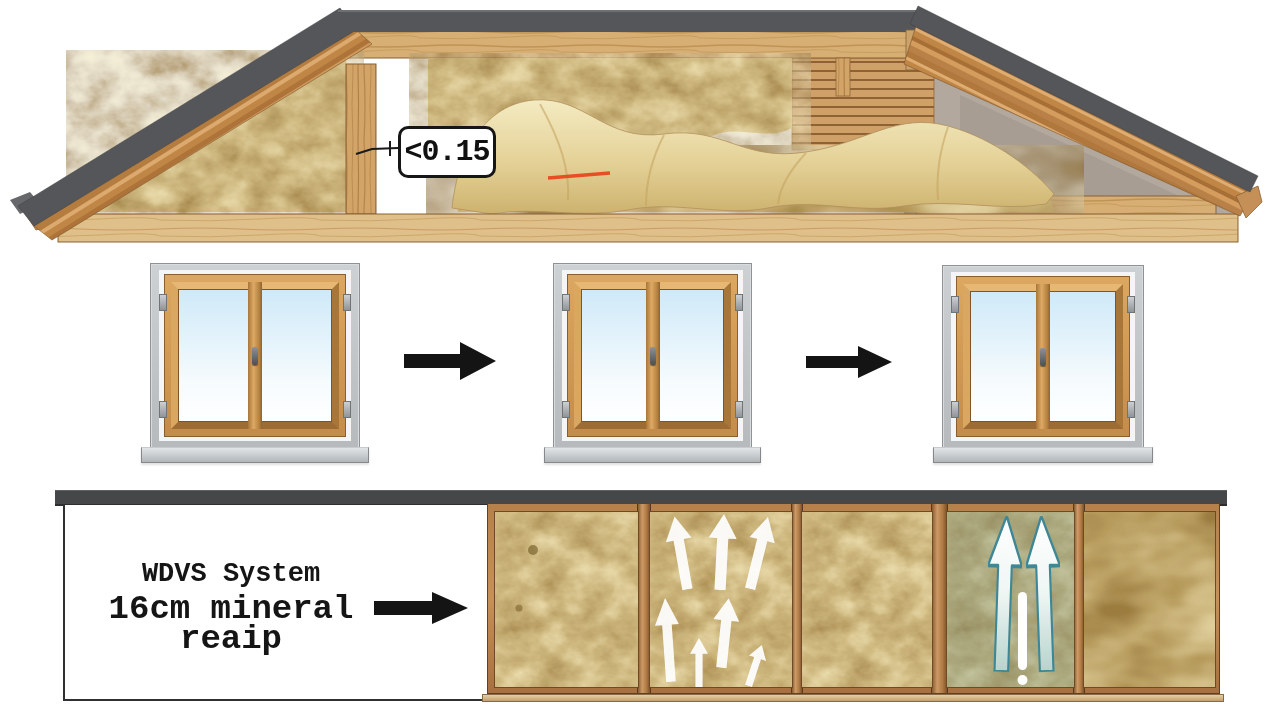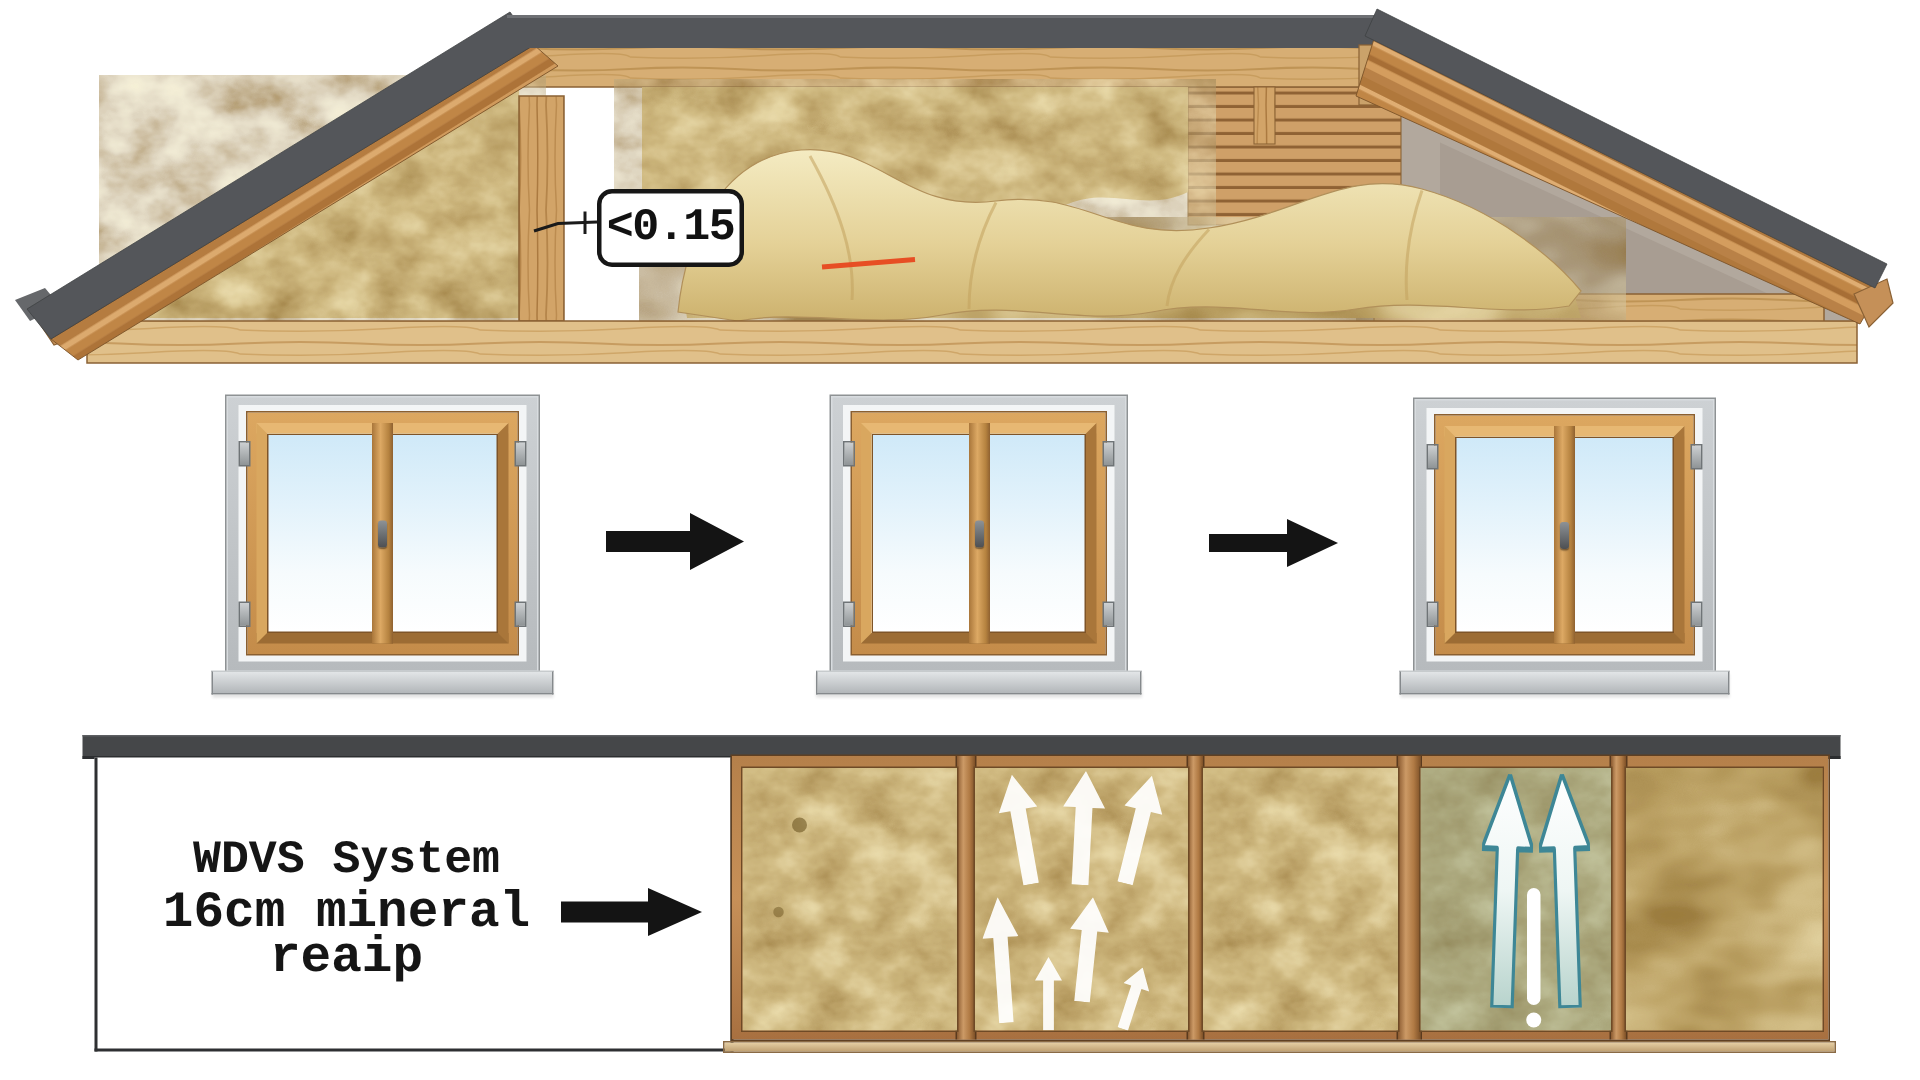--- a/index.html
+++ b/index.html
@@ -36,21 +36,21 @@
   .hinge.tr{right:8px;top:30px;} .hinge.br{right:8px;bottom:30px;}
   .sill{position:absolute;height:14px;background:linear-gradient(180deg,#e2e5e7 0%,#b2b6b9 100%);
     border:1px solid #85898c;border-top-color:#c7cbcd;box-shadow:0 2px 2px rgba(0,0,0,.12);}
 
   
   .cap{position:absolute;left:55px;top:490px;width:1172px;height:13px;background:#454749;
     border-top:1px solid #5d5f62;border-bottom:2px solid #2c2e30;}
   .info-box{position:absolute;left:63px;top:505px;width:422px;height:194px;background:#ffffff;
     border:2px solid #2e3032;border-top:none;}
   .wdvs-title{position:absolute;left:75px;top:556px;width:312px;text-align:center;
-    font-size:31px;line-height:36px;font-weight:bold;color:#151515;}
+    font-size:27px;line-height:36px;font-weight:bold;color:#151515;}
   .wdvs-sub{position:absolute;left:75px;top:594px;width:312px;text-align:center;
     font-size:34px;line-height:30px;font-weight:bold;color:#151515;}
   .assembly{position:absolute;left:487px;top:503px;width:733px;height:191px;
     background:linear-gradient(180deg,#b5804a 0%,#c austere 50%,#a87040 100%);
     background:linear-gradient(180deg,#b5804a 0%,#c79058 50%,#a87040 100%);
     border:1px solid #5f4023;box-sizing:border-box;}
   .stud{position:absolute;top:0;bottom:0;
     background:linear-gradient(90deg,#8a5a30,#cc9a66 35%,#b07a44 70%,#7e5128);
     border-left:1px solid #5a3a1e;border-right:1px solid #5a3a1e;}
   .panel{position:absolute;top:7px;height:175px;border:1px solid #6e4a26;box-sizing:content-box;}

